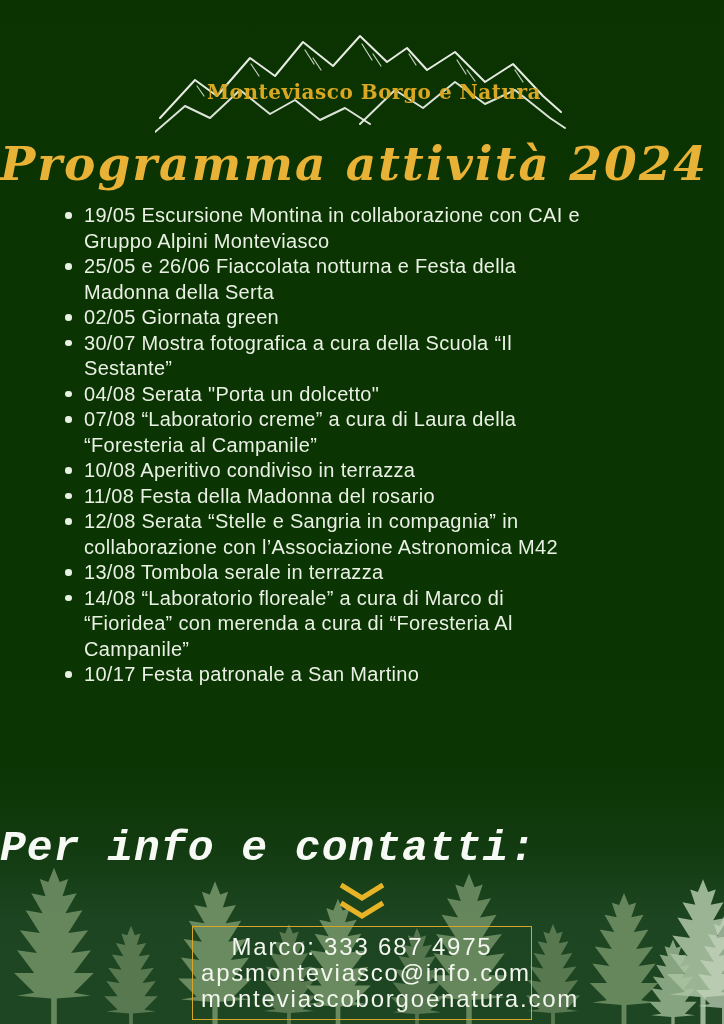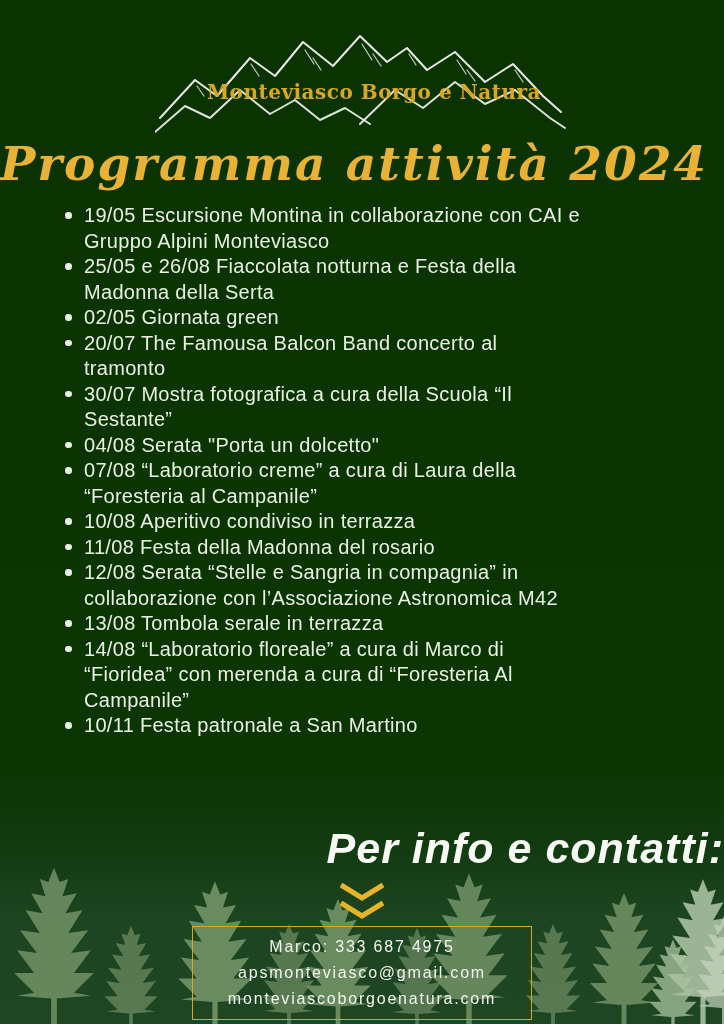--- a/index.html
+++ b/index.html
@@ -39,38 +39,38 @@
   }
   .events li::before{
     content:"";
     position:absolute;left:3px;top:9px;
     width:6.5px;height:6.5px;border-radius:50%;
     background:#e9f0e4;
   }
   .trees{position:absolute;left:0;bottom:0;width:724px;height:200px;}
   .contact-heading{
     position:absolute;top:824px;left:0;width:100%;
-    text-align:right;
-    font-family:Liberation Sans, sans-serif;
+    text-align:left;
+    font-family:Liberation Mono, monospace;
     font-style:italic;font-weight:bold;
     font-size:43px;letter-spacing:1px;
     color:#f7faf4;
   }
   .chevrons{
     position:absolute;top:882px;left:0;width:100%;
     text-align:center;line-height:0;
   }
   .contact-box{
     position:absolute;top:926px;left:50%;transform:translateX(-50%);
     width:340px;box-sizing:border-box;
     border:1.5px solid #d9a728;
-    padding:7px 16px;
+    padding:7px 8px;
     text-align:center;
     color:#f2f6ee;
-    font-size:16px;line-height:26px;letter-spacing:1.8px;
+    font-size:24px;line-height:26px;letter-spacing:1.8px;
   }
 </style>
 </head>
 <body>
 
 <div class="poster">
 
   <svg class="mountains" viewBox="0 0 412 124" fill="none" stroke="#f3f6ef" stroke-width="2" stroke-linejoin="round" stroke-linecap="round">
     <path d="M5 100 L40 62 L62 78 L95 40 L120 58 L148 24 L178 48 L205 18 L232 44 L252 30 L272 52 L300 34 L330 64 L358 46 L388 78 L406 94" opacity="0.95"></path>
     <path d="M0 114 L30 88 L55 100 L85 72 L115 96 L140 82 L165 102 L190 90 L215 106" opacity="0.9"></path>
@@ -89,39 +89,37 @@
     </g>
   </svg>
 
   <div class="logo-text">Monteviasco Borgo e Natura</div>
 
   <h1 class="title">Programma attività 2024</h1>
 
   <ul class="events">
     <li>19/05 Escursione Montina in collaborazione con CAI e
 Gruppo Alpini Monteviasco</li>
-    <li>25/05 e 26/08 Fiaccolata notturna e Festa della
+    <li>25/05 e 26/06 Fiaccolata notturna e Festa della
 Madonna della Serta</li>
     <li>02/05 Giornata green</li>
-    <li>20/07 The Famousa Balcon Band concerto al
-tramonto</li>
     <li>30/07 Mostra fotografica a cura della Scuola “Il
 Sestante”</li>
     <li>04/08 Serata "Porta un dolcetto"</li>
     <li>07/08 “Laboratorio creme” a cura di Laura della
 “Foresteria al Campanile”</li>
     <li>10/08 Aperitivo condiviso in terrazza</li>
     <li>11/08 Festa della Madonna del rosario</li>
     <li>12/08 Serata “Stelle e Sangria in compagnia” in
 collaborazione con l’Associazione Astronomica M42</li>
     <li>13/08 Tombola serale in terrazza</li>
     <li>14/08 “Laboratorio floreale” a cura di Marco di
 “Fioridea” con merenda a cura di “Foresteria Al
 Campanile”</li>
-    <li>10/11 Festa patronale a San Martino</li>
+    <li>10/17 Festa patronale a San Martino</li>
   </ul>
 
   <svg class="trees" viewBox="0 0 724 200">
     <defs>
       <symbol id="fir" viewBox="0 0 64 128">
         <path d="M32 4 L36 14 L42 12 L38 24 L48 22 L40 36 L52 34 L42 50 L56 48 L44 64 L58 62 L46 78 L60 78 L46 92 L58 94 L34 96 L34 128 L30 128 L30 96 L6 94 L18 92 L4 78 L18 78 L6 62 L20 64 L8 48 L22 50 L12 34 L24 36 L16 22 L26 24 L22 12 L28 14 Z"></path>
       </symbol>
     </defs>
     <use href="#fir" x="8" y="38" width="92" height="182" fill="#6a8a60" opacity="0.95"></use>
     <use href="#fir" x="96" y="98" width="70" height="122" fill="#5f7f56" opacity="0.9"></use>
@@ -141,17 +139,17 @@
 
   <div class="chevrons">
     <svg width="52" height="40" viewBox="0 0 52 40" fill="none" stroke="#e8b427" stroke-width="5">
       <polyline points="5,3 26,16 47,3"></polyline>
       <polyline points="5,21 26,34 47,21"></polyline>
     </svg>
   </div>
 
   <div class="contact-box">
     <div>Marco: 333 687 4975</div>
-    <div>apsmonteviasco@gmail.com</div>
+    <div>apsmonteviasco@info.com</div>
     <div>monteviascoborgoenatura.com</div>
   </div>
 
 </div>
 
 </body></html>

